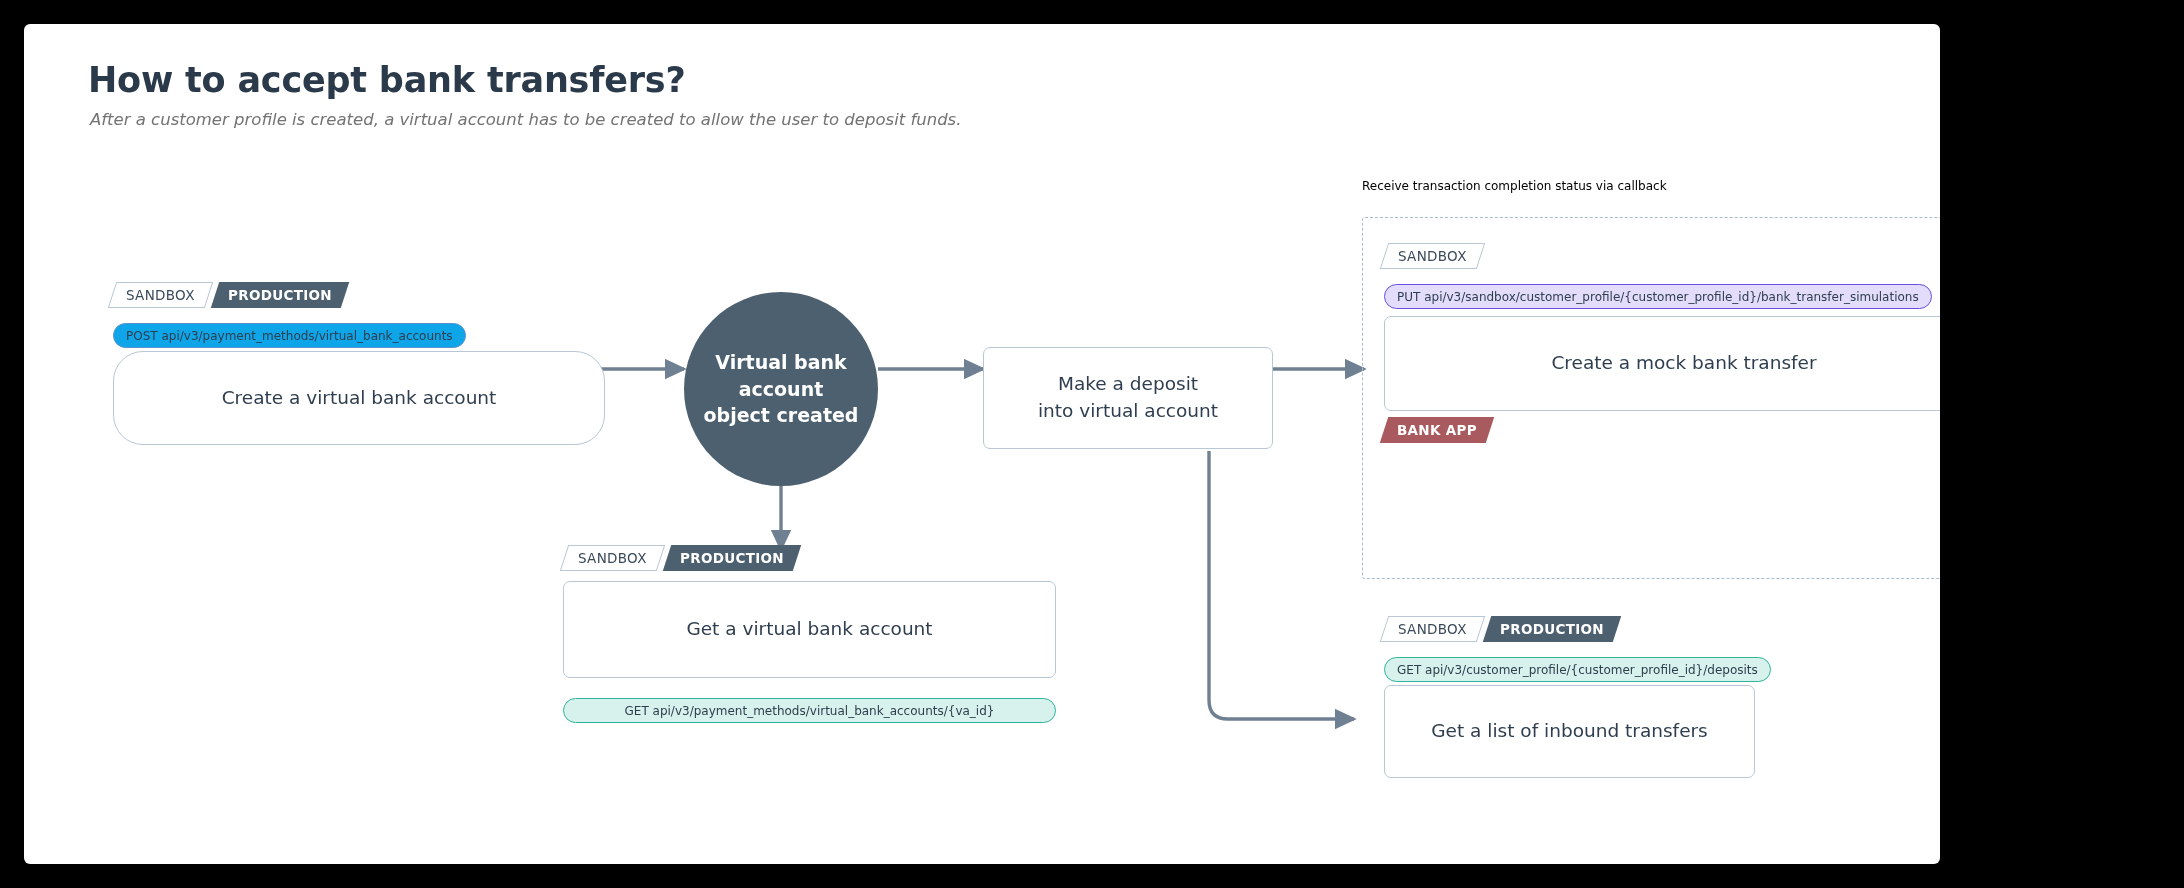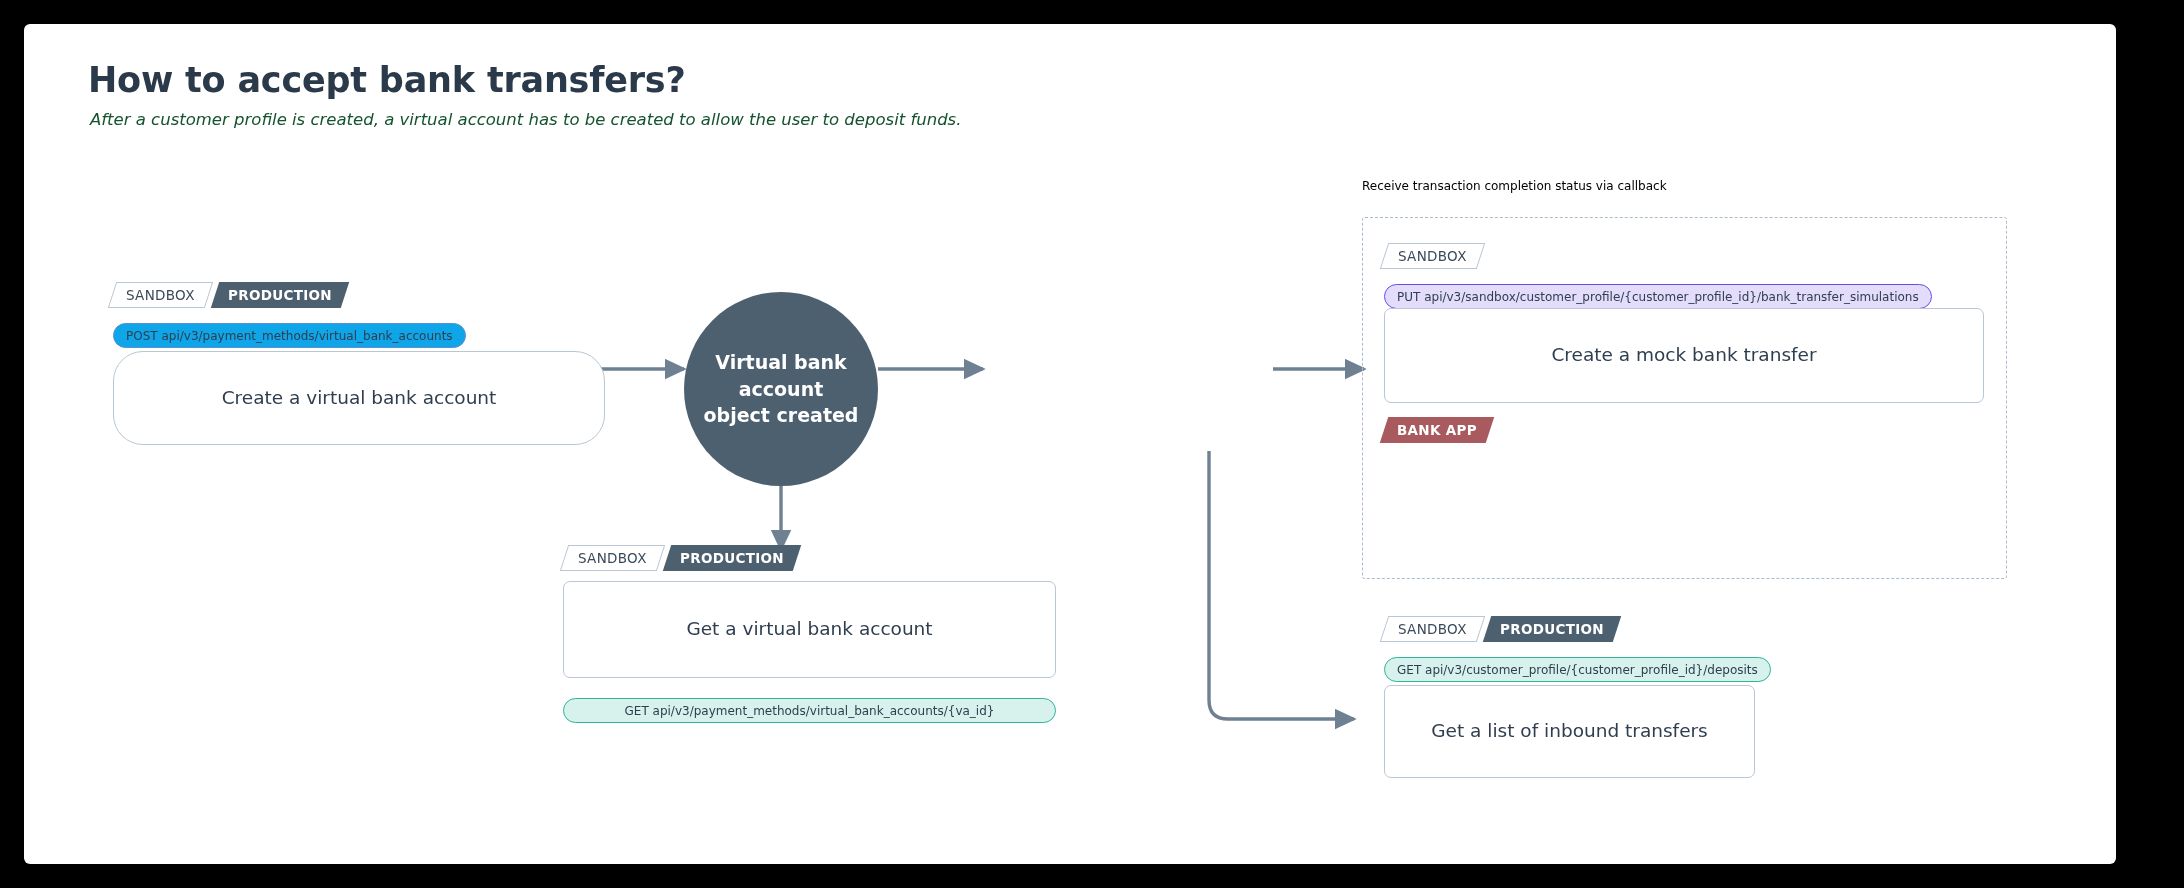--- a/index.html
+++ b/index.html
@@ -10,21 +10,21 @@
   body {
     width: 2184px;
     height: 888px;
     font-family: "DejaVu Sans", sans-serif;
     overflow: hidden;
   }
   #canvas {
     position: absolute;
     left: 24px;
     top: 24px;
-    width: 2092px;
+    width: 1916px;
     height: 840px;
     background: #ffffff;
     border-radius: 6px;
     overflow: hidden;
     text-decoration: underline;
   }
 
   
   #page-title {
     position: absolute;
@@ -35,21 +35,21 @@
     color: #2b3a4a;
     letter-spacing: -0.2px;
     white-space: nowrap;
   }
   #page-subtitle {
     position: absolute;
     left: 66px;
     top: 86px;
     font-size: 16.5px;
     font-style: italic;
-    color: #14532d;
+    color: #737373;
     white-space: nowrap;
   }
 
   
   .node {
     position: absolute;
     box-sizing: border-box;
     background: #ffffff;
     border: 1.6px solid #b8c7d3;
     border-radius: 7px;
@@ -205,20 +205,26 @@
     <span>Create a virtual bank account</span>
   </div>
 
   <div class="circle-node" style="left:660px; top:268px; width:194px; height:194px;">
     <div>
       <div>Virtual bank account</div>
       <div>object created</div>
     </div>
   </div>
 
+  <div class="node" style="left:959px; top:323px; width:290px; height:102px;">
+    <div>
+      <div>Make a deposit</div>
+      <div>into virtual account</div>
+    </div>
+  </div>
 
   <div class="tagrow" style="left:540px; top:521px;">
     <div class="tag inactive">
         <span>SANDBOX</span>
       </div>
     <div class="tag-gap"></div>
     <div class="tag active">
         <span>PRODUCTION</span>
       </div>
   </div>
@@ -229,21 +235,21 @@
 
   <div id="callback-label" style="left:1338px; top:155px;">Receive transaction completion status via callback</div>
   <div id="callback-group" style="left:1338px; top:193px; width:645px; height:362px;"></div>
 
   <div class="tagrow" style="left:1360px; top:219px;">
     <div class="tag inactive">
         <span>SANDBOX</span>
       </div>
   </div>
   <div class="pill put" style="left:1360px; top:252px;">PUT api/v3/sandbox/customer_profile/{customer_profile_id}/bank_transfer_simulations</div>
-  <div class="node" style="left:1360px; top:284px; width:600px; height:95px;">
+  <div class="node" style="left:1360px; top:292px; width:600px; height:95px;">
     <span>Create a mock bank transfer</span>
   </div>
 
   <div class="tagrow" style="left:1360px; top:393px;">
     <div class="tag bankapp">
         <span>BANK APP</span>
       </div>
   </div>
 
   <div class="tagrow" style="left:1360px; top:592px;">

